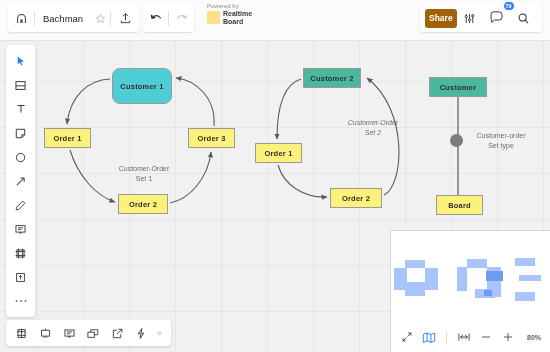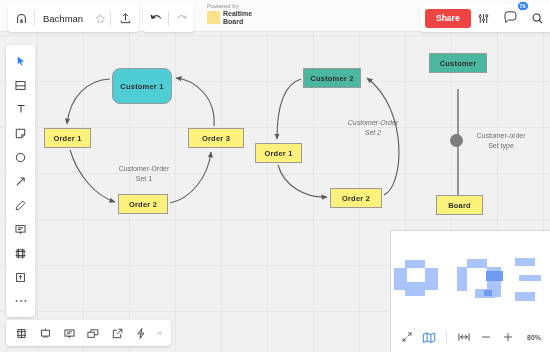--- a/index.html
+++ b/index.html
@@ -40,37 +40,37 @@
     text-align: center; line-height: 10px; white-space: pre-line;
   }
   .edge-label.ital { font-style: italic; }
   .setdot {
     position: absolute; width: 13px; height: 13px; border-radius: 50%;
     background: #7d7d7d;
   }
 
   
   #topbar {
-    position: absolute; left: 0; top: 0; width: 550px; height: 32px;
+    position: absolute; left: 0; top: 0; width: 550px; height: 41px;
     background: #fbfbfb; border-bottom: 1px solid #e3e3e3; z-index: 20;
   }
   .tgroup {
     position: absolute; top: 4px; height: 28px; background: #fff;
     border-radius: 3px; box-shadow: 0 1px 2px rgba(0,0,0,.13);
     display: flex; align-items: center;
   }
   .tbtn {
     height: 28px; display: flex; align-items: center; justify-content: center;
     cursor: pointer; color: #3b3b3b;
   }
   .tsep { width: 1px; height: 15px; background: #e0e0e0; }
   #board-title { font-size: 9.5px; color: #1f1f1f; padding: 0 7px 0 8px; }
   #share-btn {
-    background: #ef4444; color: #fff; font-size: 8.5px; font-weight: bold;
-    border-radius: 3px; padding: 0 11px; height: 19px;
+    background: #a16207; color: #fff; font-size: 8.5px; font-weight: bold;
+    border-radius: 3px; padding: 0 4px; height: 19px;
     display: flex; align-items: center; cursor: pointer;
   }
   #powered {
     position: absolute; left: 207px; top: 3px; display: flex;
     flex-direction: column; font-size: 6px; color: #8d8d8d;
   }
   #powered .pb-row { display: flex; align-items: center; gap: 3px; margin-top: 1px; }
   #powered .pb-sq { width: 13px; height: 13px; background: #fbe18a; }
   #powered .pb-name {
     font-size: 7px; font-weight: bold; color: #3a3a3a; line-height: 7.5px;
@@ -152,26 +152,26 @@
 
         <g marker-end="none" stroke-width="1.2">
           <path d="M458,89 L458,195"></path>
         </g>
       </g>
     </svg>
 
     <div id="nodes-layer">
         <div class="node cyan" style="left: 112px; top: 68px; width: 60px; height: 36px; border-radius: 8px;">Customer 1</div>
         <div class="node yellow" style="left: 44px; top: 128px; width: 47px; height: 20px;">Order 1</div>
-        <div class="node yellow" style="left: 188px; top: 128px; width: 56px; height: 20px;">Order 3</div>
+        <div class="node yellow" style="left: 188px; top: 128px; width: 47px; height: 20px;">Order 3</div>
         <div class="node yellow" style="left: 118px; top: 194px; width: 50px; height: 20px;">Order 2</div>
         <div class="node green" style="left: 303px; top: 68px; width: 58px; height: 20px;">Customer 2</div>
         <div class="node yellow" style="left: 255px; top: 143px; width: 47px; height: 20px;">Order 1</div>
         <div class="node yellow" style="left: 330px; top: 188px; width: 52px; height: 20px;">Order 2</div>
-        <div class="node green" style="left: 429px; top: 53px; width: 58px; height: 20px;">Customer</div>
+        <div class="node green" style="left: 429px; top: 77px; width: 58px; height: 20px;">Customer</div>
         <div class="node yellow" style="left: 436px; top: 195px; width: 47px; height: 20px;">Board</div>
       </div>
     <div id="labels-layer">
         <div class="edge-label" style="left: 108px; top: 164px; width: 72px;">Customer-Order
 Set 1</div>
         <div class="edge-label ital" style="left: 337px; top: 118px; width: 72px;">Customer-Order
 Set 2</div>
         <div class="edge-label" style="left: 468px; top: 131px; width: 66px;">Customer-order
 Set type</div>
       </div>

